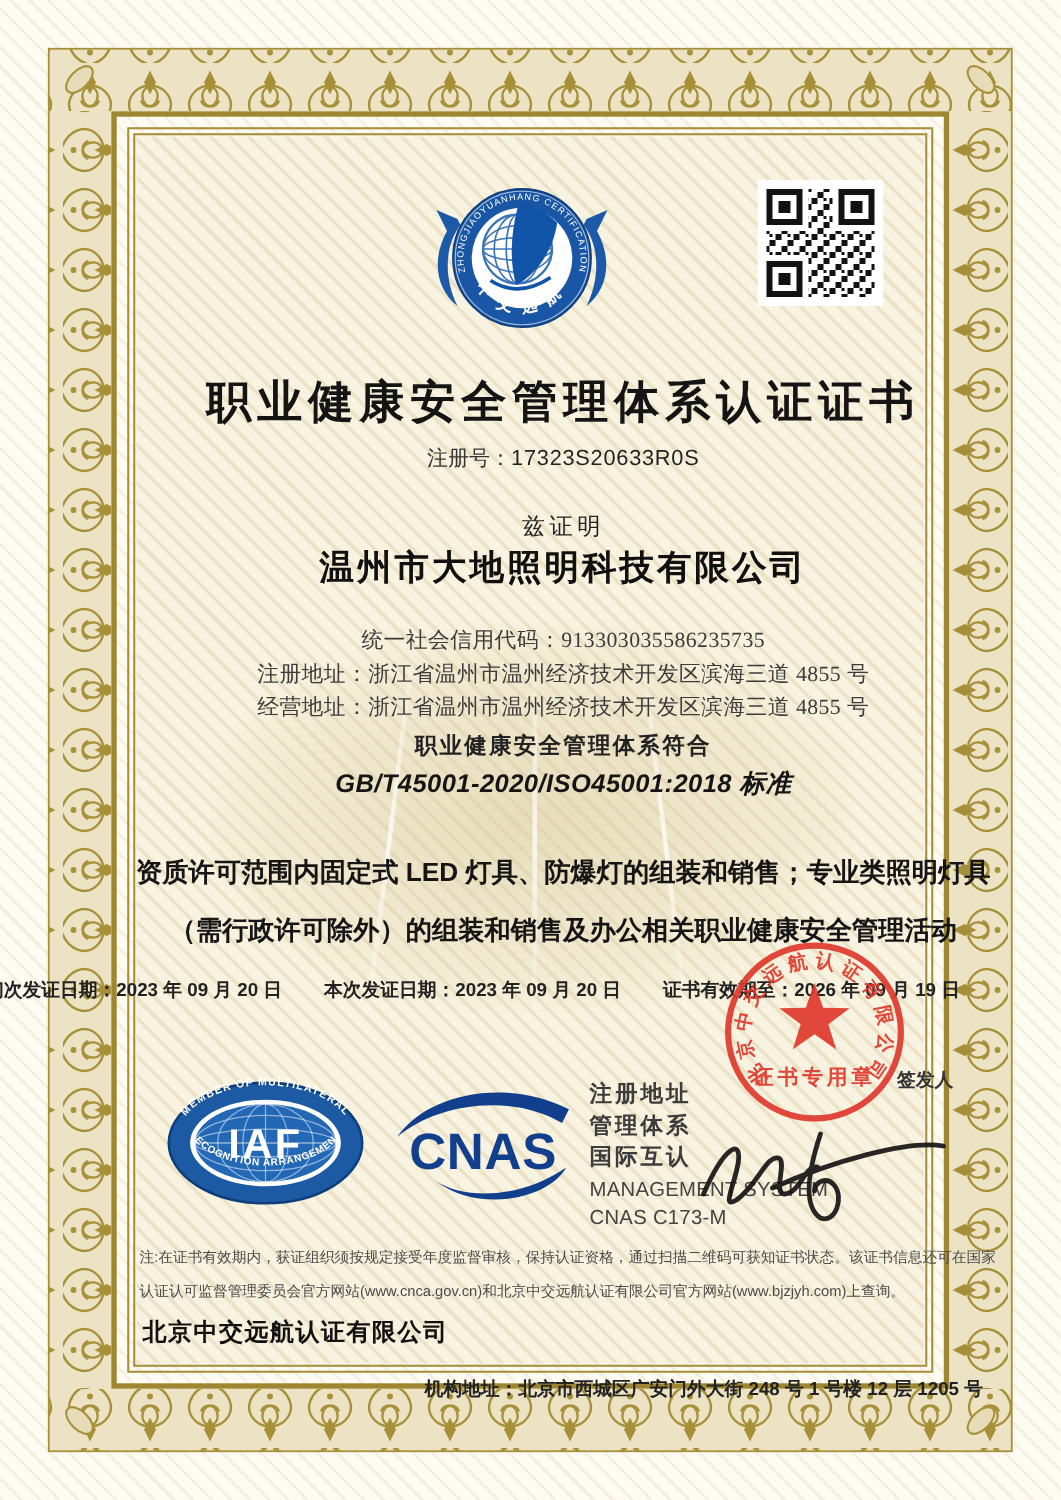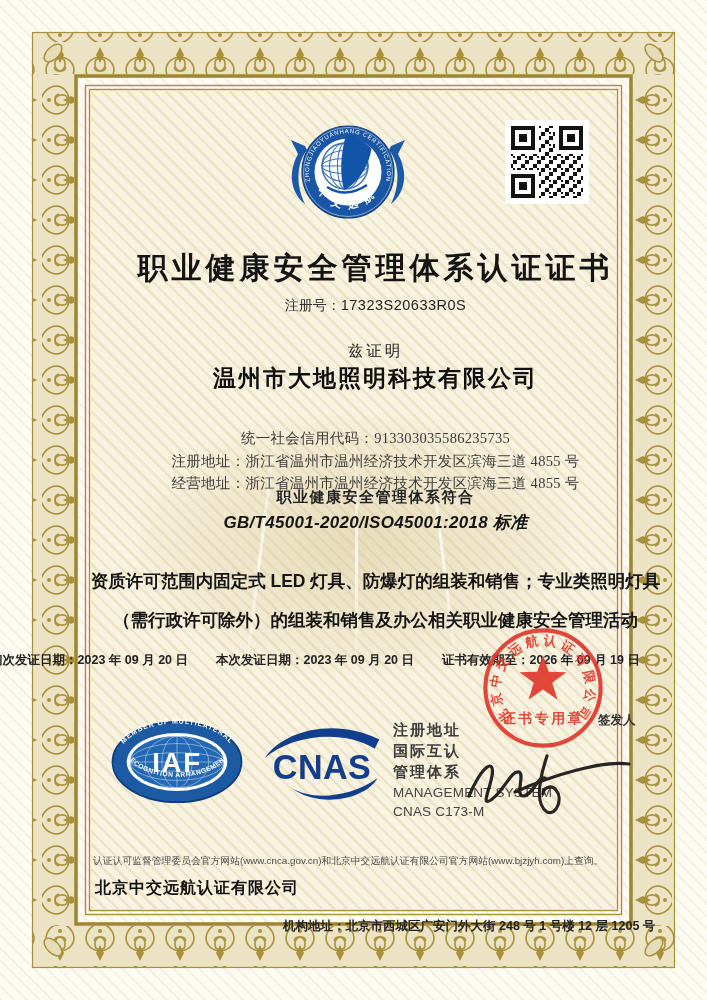--- a/index.html
+++ b/index.html
@@ -28,21 +28,21 @@
   .abs { position:absolute; z-index:2; }
   .center { left:0; width:707px; text-align:center;padding-left:44px; }
   .serif { font-family:"Liberation Serif", serif; }
   .sans  { font-family:"Liberation Sans", sans-serif; }
 
   .title { top:248px; font-size:30px; font-weight:bold; letter-spacing:4px; color:#141414; }
   .regno { top:297px; font-size:14px; color:#333; }
   .regno .num { font-family:"Liberation Sans", sans-serif; font-size:14.5px; color:#222; letter-spacing:0.5px; }
   .certify { top:341px; font-size:15.5px; letter-spacing:3px; color:#222; }
   .company { top:363px; font-size:23px; font-weight:bold; letter-spacing:2px; color:#101010; }
-  .infoline { font-size:14.5px; color:#3b3b3b; letter-spacing:0.3px;margin-top:12px; }
+  .infoline { font-size:14.5px; color:#3b3b3b; letter-spacing:0.3px; }
   .credit { top:417px; } .regaddr { top:440px; } .bizaddr { top:462px; }
   .conform { top:488px; font-size:15px; font-weight:600; letter-spacing:1.5px; color:#222; }
   .standard { top:511px; font-size:17px; font-weight:bold; letter-spacing:0.3px; color:#151515;font-style:italic; }
   .scopelbl { top:543px; font-size:15px; font-weight:600; letter-spacing:1.5px; color:#222; }
   .scope1 { top:569px; font-size:17.5px; font-weight:bold; color:#151515; }
   .scope2 { top:608px; font-size:17.5px; font-weight:bold; color:#151515; }
 
   .dates { top:652px; left:110px; width:530px; display:flex; justify-content:flex-end; font-size:12.5px; font-weight:600; color:#222; white-space:nowrap;gap:28px; }
   .issuer { left:598px; top:712px; font-size:12.5px; color:#333; font-weight:600; }
 
@@ -250,26 +250,27 @@
   </svg>
 
   <svg class="abs" style="left:263px; top:721px;" width="120" height="85" viewBox="0 0 130 92">
     <path d="M2 40 C22 10 78 -4 126 20 L121 30 C84 8 30 16 2 40 Z" fill="#123e8e"></path>
     <text x="64" y="63" text-anchor="middle" font-family="Liberation Sans, sans-serif" font-size="37" font-weight="bold" letter-spacing="0.5" fill="#123e8e">CNAS</text>
     <path d="M30 72 C52 86 92 84 124 62 C112 84 62 96 30 72 Z" fill="#123e8e"></path>
   </svg>
 
   <div class="abs acc-block">
     <div class="acc-cn">注册地址</div>
+    <div class="acc-cn">管理体系</div>
     <div class="acc-cn">国际互认</div>
-    <div class="acc-cn">管理体系</div>
     <div class="acc-en">MANAGEMENT SYSTEM</div>
     <div class="acc-en">CNAS C173-M</div>
   </div>
 
+  <div class="abs sans footnote fn1">注:在证书有效期内，获证组织须按规定接受年度监督审核，保持认证资格，通过扫描二维码可获知证书状态。该证书信息还可在国家</div>
   <div class="abs sans footnote fn2">认证认可监督管理委员会官方网站(www.cnca.gov.cn)和北京中交远航认证有限公司官方网站(www.bjzjyh.com)上查询。</div>
 
   <div class="abs serif orgname">北京中交远航认证有限公司</div>
   <div class="abs sans orgaddr">
     <span>机构地址：</span><span>北京市西城区广安门外大街 248 号 1 号楼 12 层 1205 号</span>
   </div>
 
 </div>
 
 </body></html>

